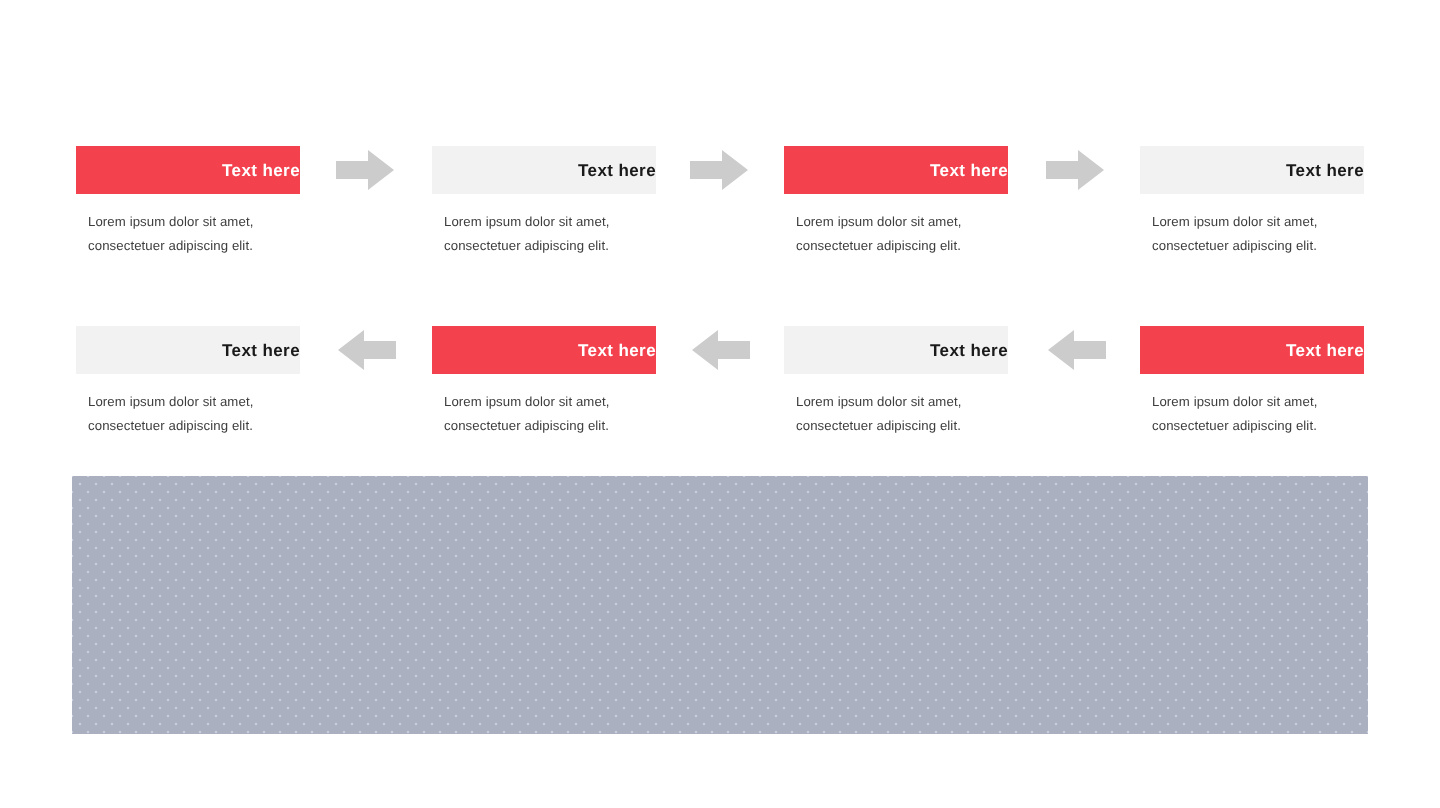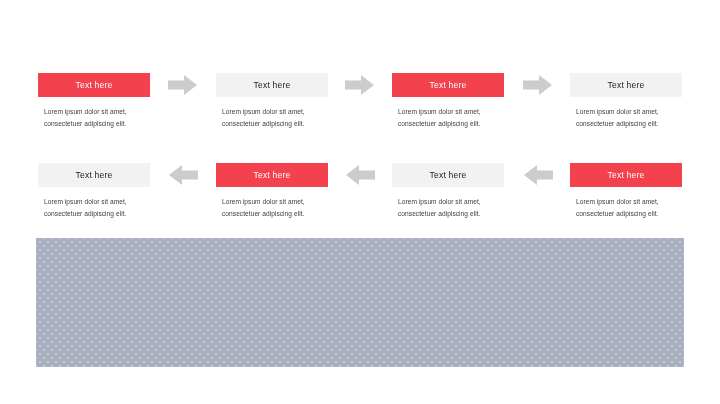--- a/index.html
+++ b/index.html
@@ -39,23 +39,23 @@
     top: 0;
   }
   .card-col-0 { left: 38px; }
   .card-col-1 { left: 216px; }
   .card-col-2 { left: 392px; }
   .card-col-3 { left: 570px; }
 
   .card-header {
     height: 24px;
     line-height: 24px;
-    text-align: center;
+    text-align: right;
     font-size: 8.5px;
-    font-weight: normal;
+    font-weight: bold;
     letter-spacing: 0.2px;
     box-sizing: border-box;
   }
   .card-header.accent {
     background: #f4414e;
     color: #ffffff;
   }
   .card-header.neutral {
     background: #f2f2f2;
     color: #1a1a1a;

